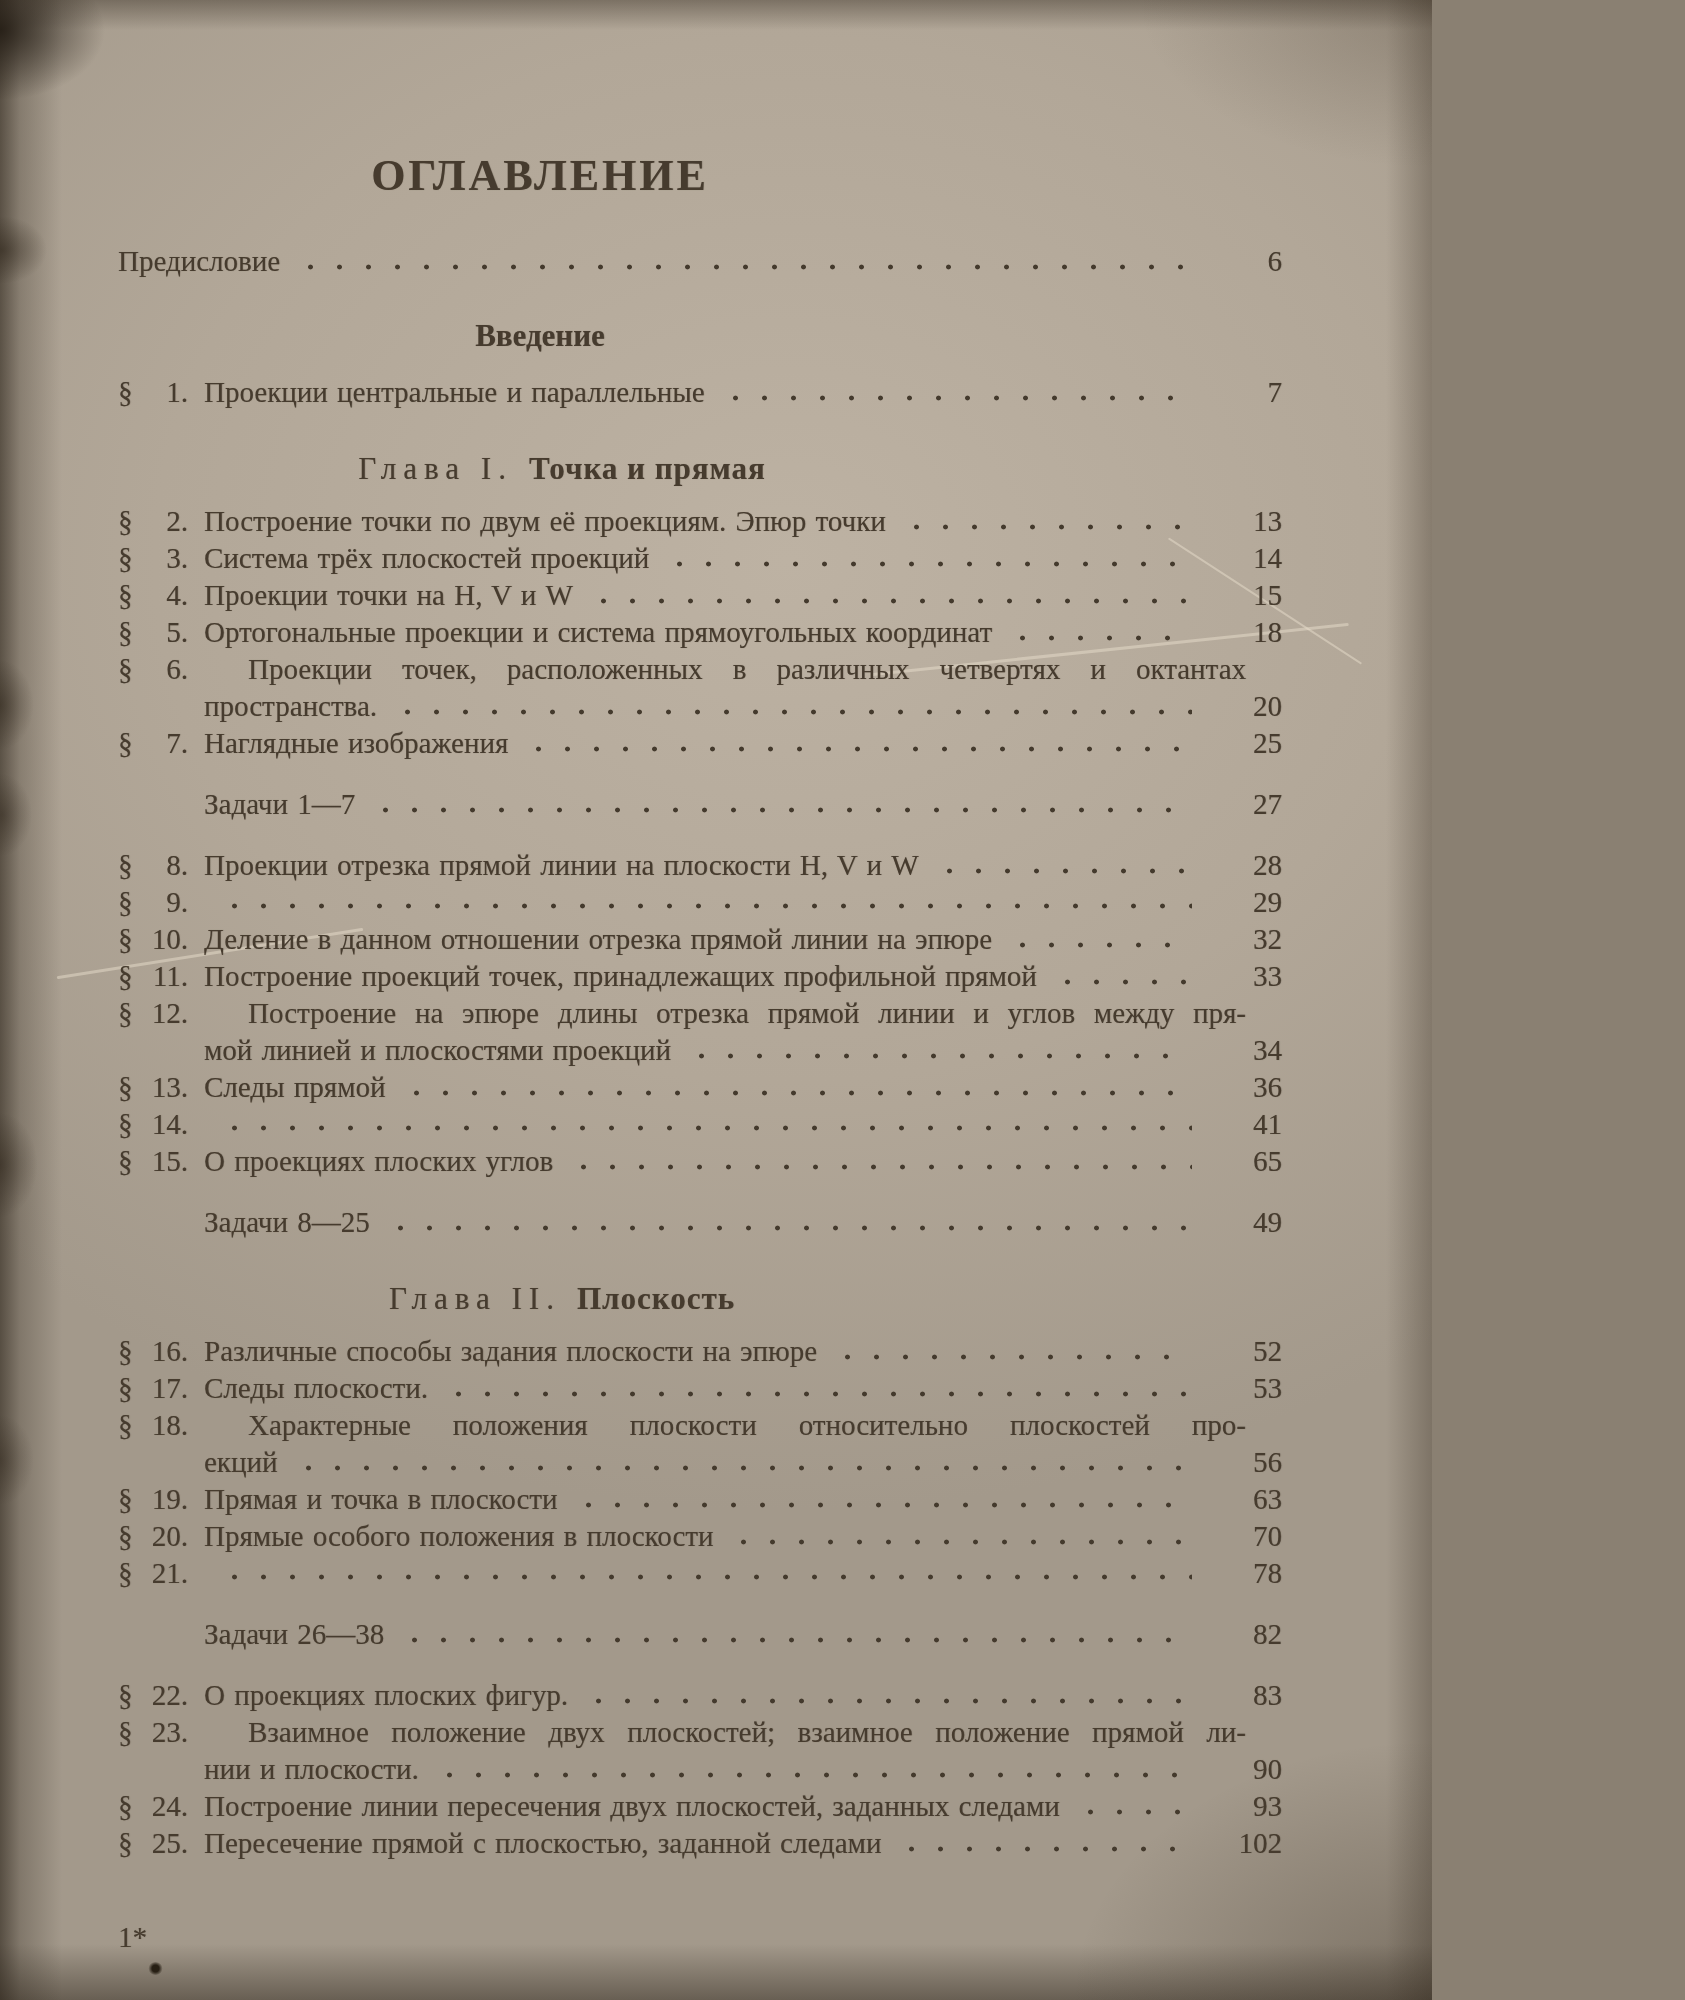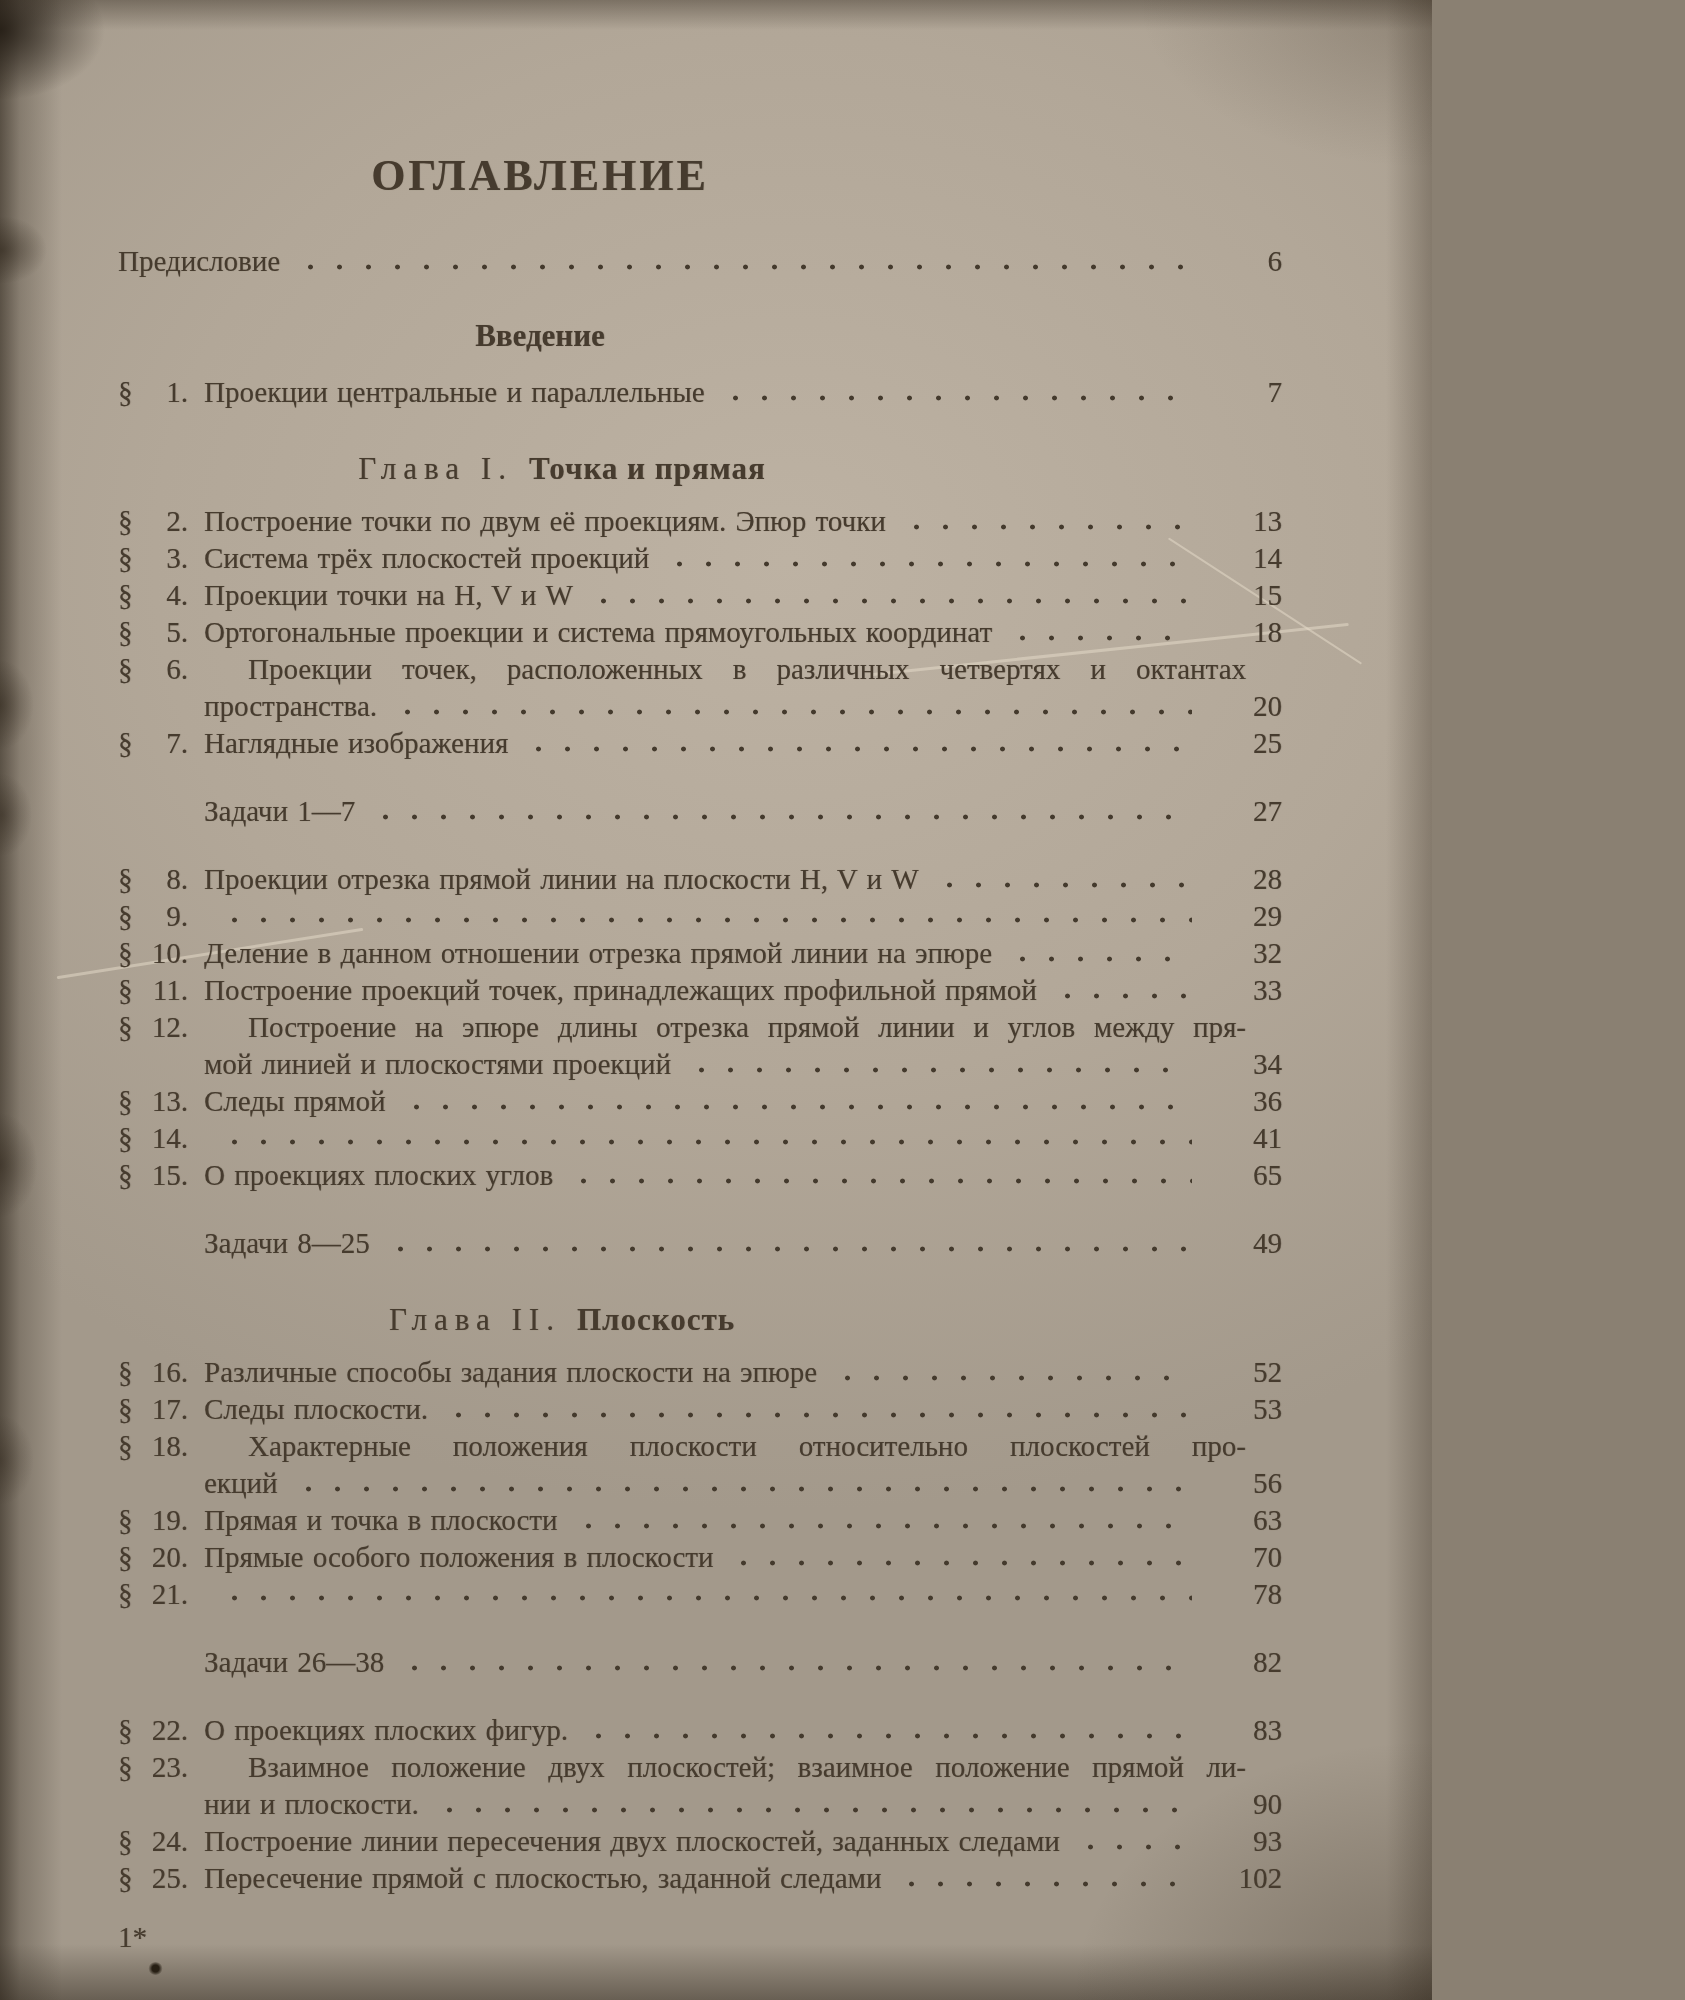--- a/index.html
+++ b/index.html
@@ -44,21 +44,21 @@
 
   .title{font-size:44px;font-weight:bold;letter-spacing:3px;
          text-align:center;margin:0 320px 42px 0;}
 
   .section-h{font-size:31px;font-weight:bold;text-align:center;margin:38px 320px 20px 0;}
   .chapter-h{font-size:31px;text-align:center;margin:40px 320px 16px 0;}
   .chapter-h .sp{letter-spacing:7px;margin-right:16px;margin-left:44px;}
   .chapter-h .bold{font-weight:bold;letter-spacing:1px;}
 
   .row{display:flex;align-items:baseline;font-size:29px;line-height:37px;word-spacing:2px;}
-  .row.sub{padding-left:86px;margin:31px 0;}
+  .row.sub{padding-left:86px;margin:24px 0;}
   .mark{width:26px;flex:none;}
   .num{width:44px;flex:none;text-align:right;padding-right:16px;}
   .body{flex:1;display:flex;align-items:flex-end;min-width:0;}
   .row.firstline .body{display:block;text-align:justify;text-align-last:justify;padding-right:36px;}
   .txt{white-space:nowrap;}
   .row.firstline .txt{white-space:normal;margin-left:44px;}
   .lead{flex:1;min-width:10px;height:12px;align-self:flex-end;margin:0 10px 7px 14px;
         background-image:radial-gradient(circle,#443a2d 2px,rgba(68,58,45,0) 2.8px);
         background-size:29px 12px;background-repeat:repeat-x;background-position:2px center;}
   .page-num{width:80px;flex:none;text-align:right;}

